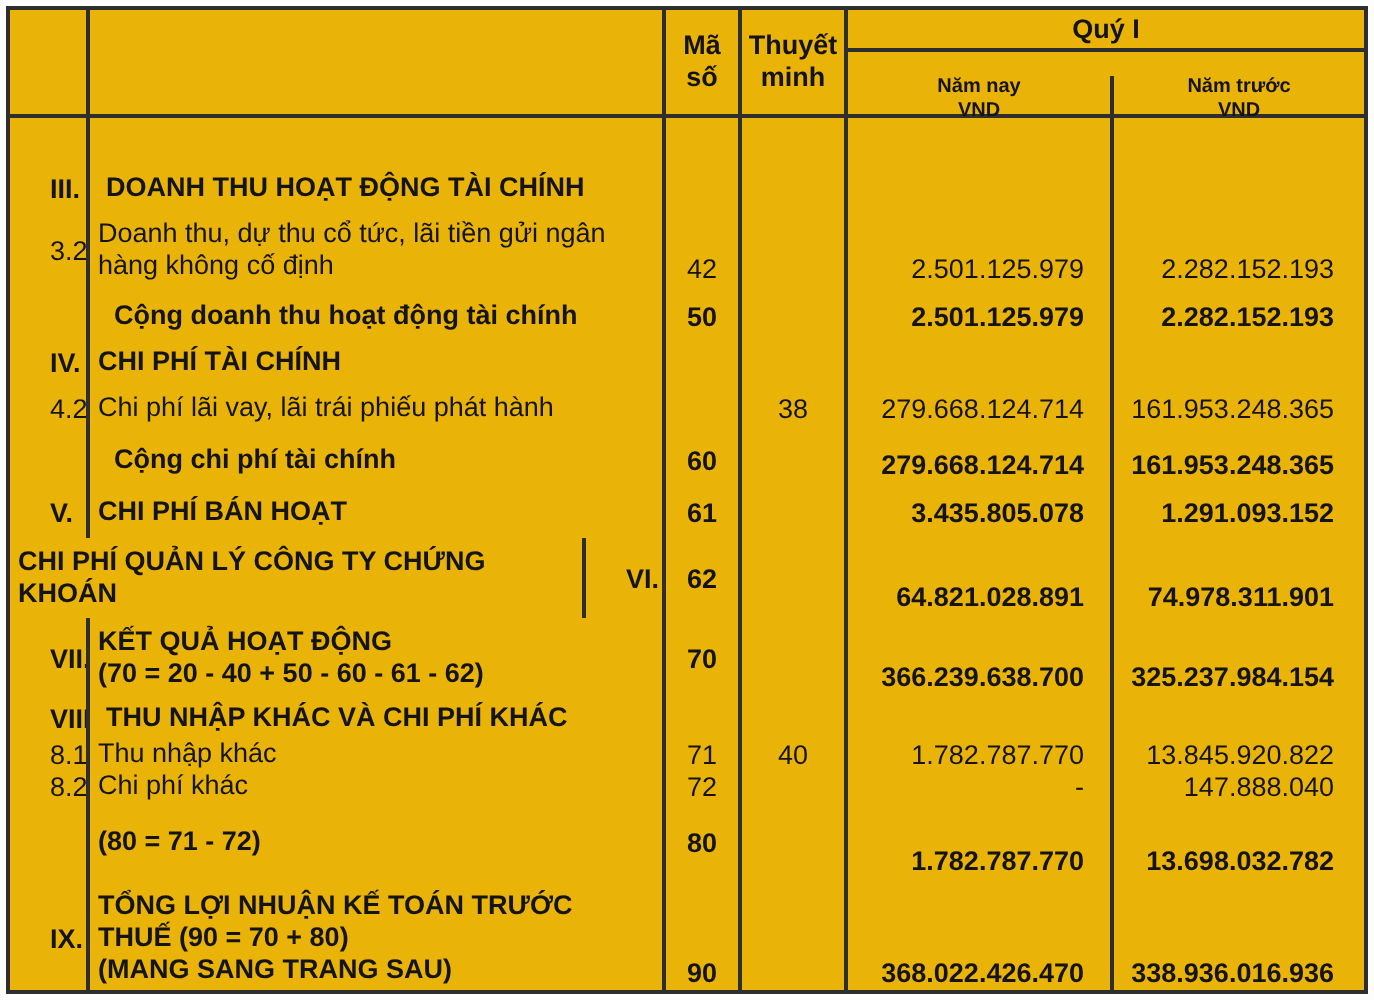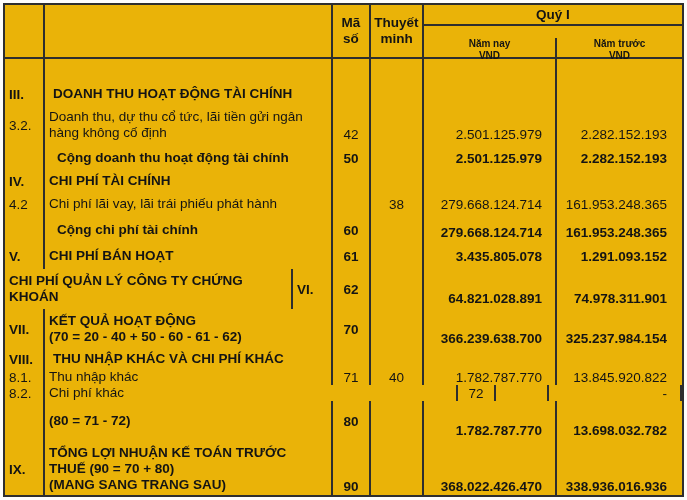--- a/index.html
+++ b/index.html
@@ -11,21 +11,21 @@
   }
   .table {
     width:100%; height:494px; box-sizing:border-box;
     border:2px solid #2e2e2e;
     display:flex; flex-direction:column;
     background:#eab308;
   }
   
   .c { box-sizing:border-box; border-right:2px solid #2e2e2e; flex:none;
        display:flex; align-items:center; overflow:hidden; }
-  .col-num  { width:40px;  padding-left:4px; font-weight:bold; }
+  .col-num  { width:40px;  padding-left:20px; font-weight:bold; }
   .col-desc { flex:1 1 auto; padding-left:4px; flex-direction:column;
               align-items:flex-start; justify-content:center; }
   .col-ma   { width:38px;  justify-content:center; }
   .col-tm   { width:53px;  justify-content:center; }
   .col-nn   { width:133px; justify-content:flex-end; padding-right:13px; }
   .col-nt   { width:125px; justify-content:flex-end; padding-right:15px; border-right:none; }
   
   .header { display:flex; flex:none; height:52px; border-bottom:2px solid #2e2e2e; }
   .header .c { align-items:center; }
   .hcell { justify-content:center; text-align:center; font-weight:bold;
@@ -287,20 +287,23 @@
       <div class="c col-desc">
         <div class="dline">Chi phí khác</div>
       </div>
       <div class="c col-ma">
           <span>72</span>
         </div>
       <div class="c col-tm"></div>
       <div class="c col-nn">
           <span>-</span>
         </div>
+      <div class="c col-nt">
+          <span>147.888.040</span>
+        </div>
     </div>
 
     <div class="row h40">
       <div class="c col-num"></div>
       <div class="c col-desc b">
         <div class="dline">(80 = 71 - 72)</div>
       </div>
       <div class="c col-ma b">
           <span>80</span>
         </div>

